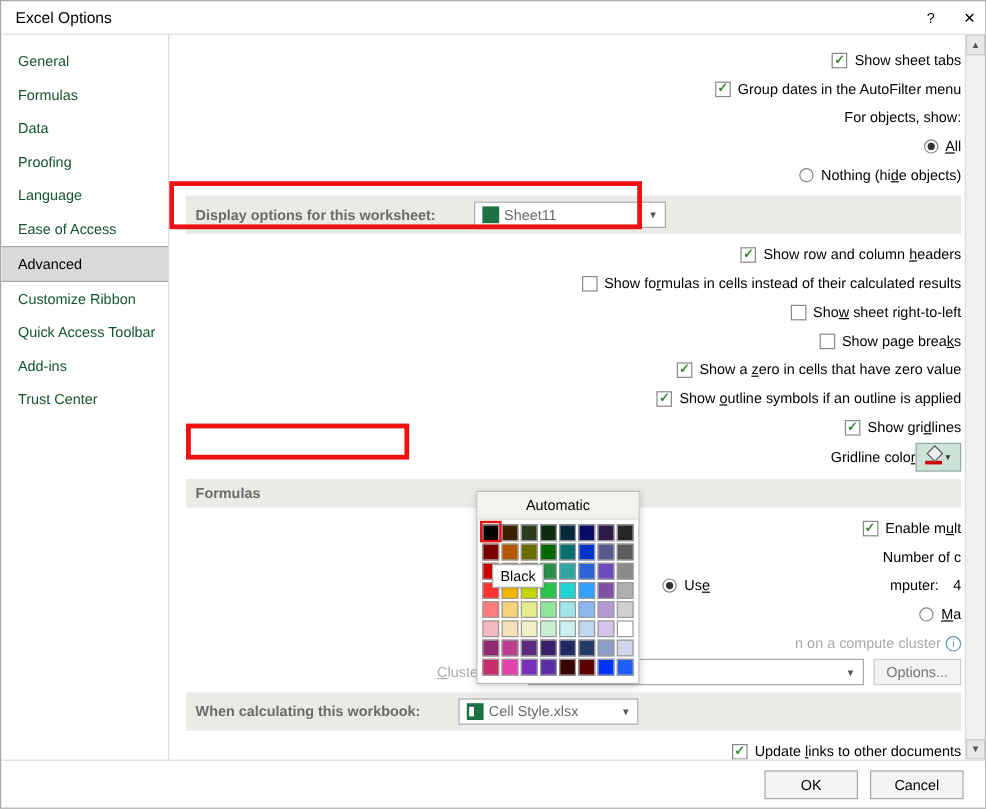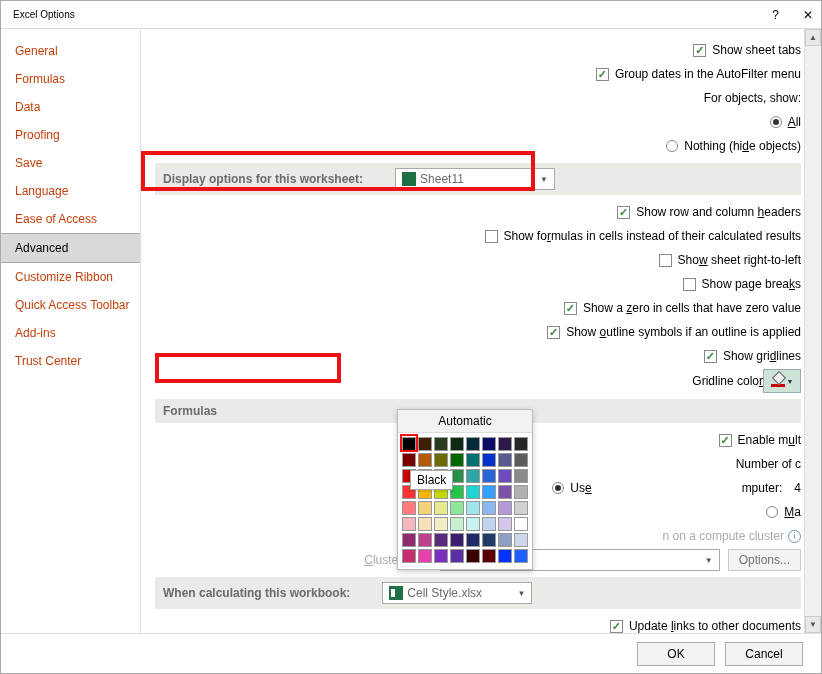--- a/index.html
+++ b/index.html
@@ -1,27 +1,27 @@
 <!DOCTYPE html>
 <html><head>
 <meta charset="utf-8">
 <style>
 * { box-sizing: border-box; margin: 0; padding: 0; font-family: "Segoe UI", Tahoma, sans-serif; font-size: 12px; }
 body { background: #fff; width: 822px; height: 674px; overflow: hidden; position: relative; border: 1px solid #aaa; }
 
 
 .titlebar { display: flex; align-items: center; justify-content: space-between; height: 28px; padding: 0 8px; border-bottom: 1px solid #ddd; }
-.titlebar .title { font-size: 10px; padding-left: 4px; }
+.titlebar .title { font-size: 13px; padding-left: 4px; }
 .titlebar .controls { display: flex; gap: 24px; align-items: center; font-size: 15px; }
 .titlebar .controls span { cursor: default; }
 
 
 .main { display: flex; height: 604px; }
 .sidebar { width: 140px; border-right: 1px solid #ddd; padding-top: 8px; }
-.sidebar .item { padding: 7px 10px 7px 14px; cursor: default; color: #c2410c; }
+.sidebar .item { padding: 7px 10px 7px 14px; cursor: default; color: #14532d; }
 .sidebar .item.selected { background: #d9d9d9; border: 1px solid #aaa; border-left: 0; border-right: 0; color: #000; }
 
 .content { flex: 1; position: relative; padding: 8px 20px 8px 14px; overflow: hidden; }
 .content .scrollbar { position: absolute; right: 0; top: 0; bottom: 0; width: 17px; background: #f0f0f0; border-left: 1px solid #ddd; }
 .scrollbar .arrow { height: 17px; display:flex; align-items:center; justify-content:center; font-size:8px; background:#e8e8e8; border:1px solid #ccc; color:#555;}
 .scrollbar .arrow.up{ position:absolute; top:0; left:0; right:0;}
 .scrollbar .arrow.down{ position:absolute; bottom:0; left:0; right:0;}
 
 .row { display:flex; align-items:center; min-height:22px; margin:2px 0;justify-content:flex-end; }
 .checkbox { width:13px; height:13px; border:1px solid #888; margin-right:6px; display:inline-flex; align-items:center; justify-content:center; font-size:10px; color:#3a7a3a; background:#fff;}
@@ -76,21 +76,20 @@
     <span>✕</span>
   </div>
 </div>
 
 <div class="main">
   <div class="sidebar">
     <div class="item">General</div>
     <div class="item">Formulas</div>
     <div class="item">Data</div>
     <div class="item">Proofing</div>
-    <div class="item">Save</div>
     <div class="item">Language</div>
     <div class="item">Ease of Access</div>
     <div class="item selected">Advanced</div>
     <div class="item">Customize Ribbon</div>
     <div class="item">Quick Access Toolbar</div>
     <div class="item">Add-ins</div>
     <div class="item">Trust Center</div>
   </div>
 
   <div class="content">

